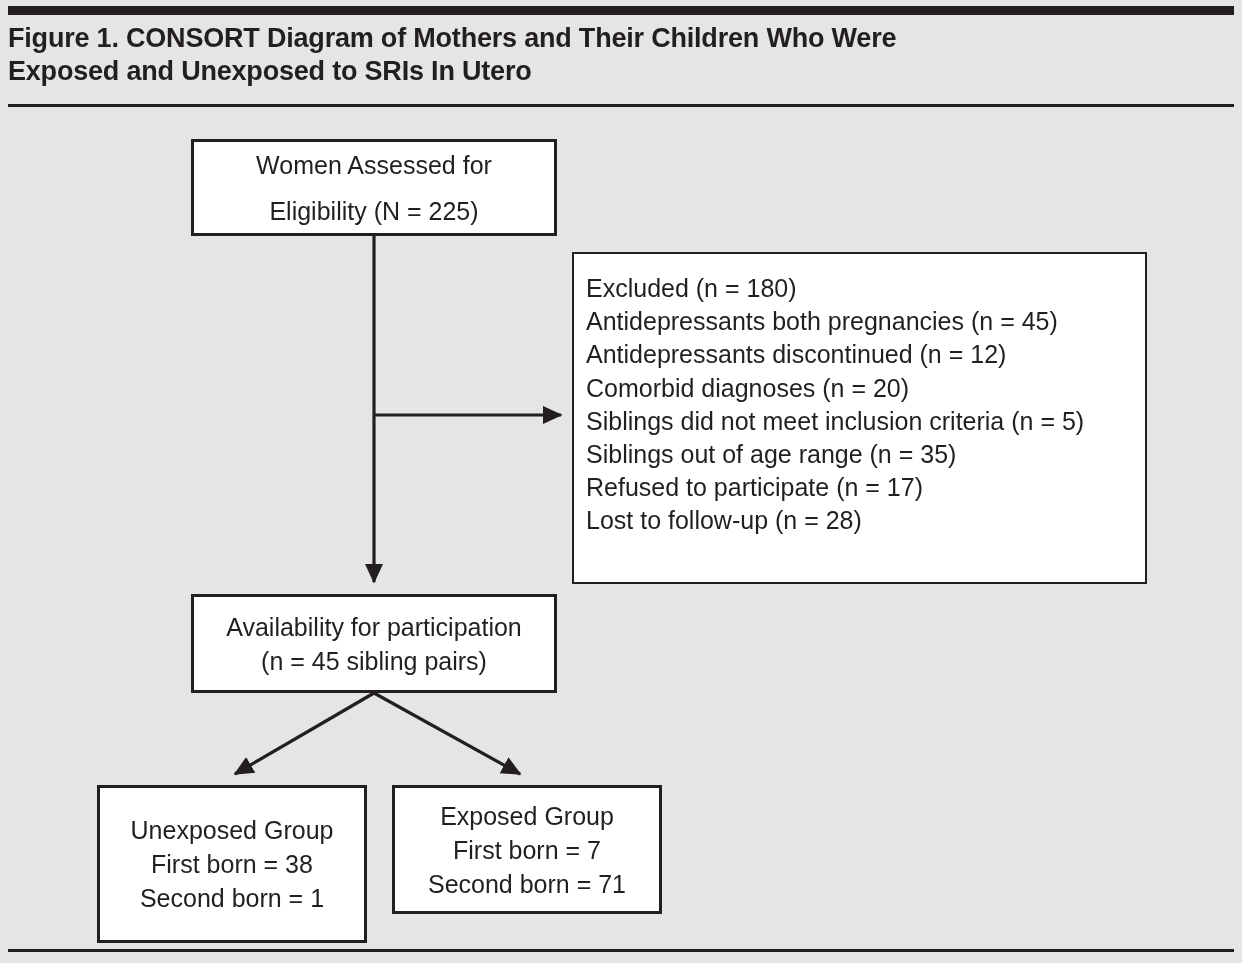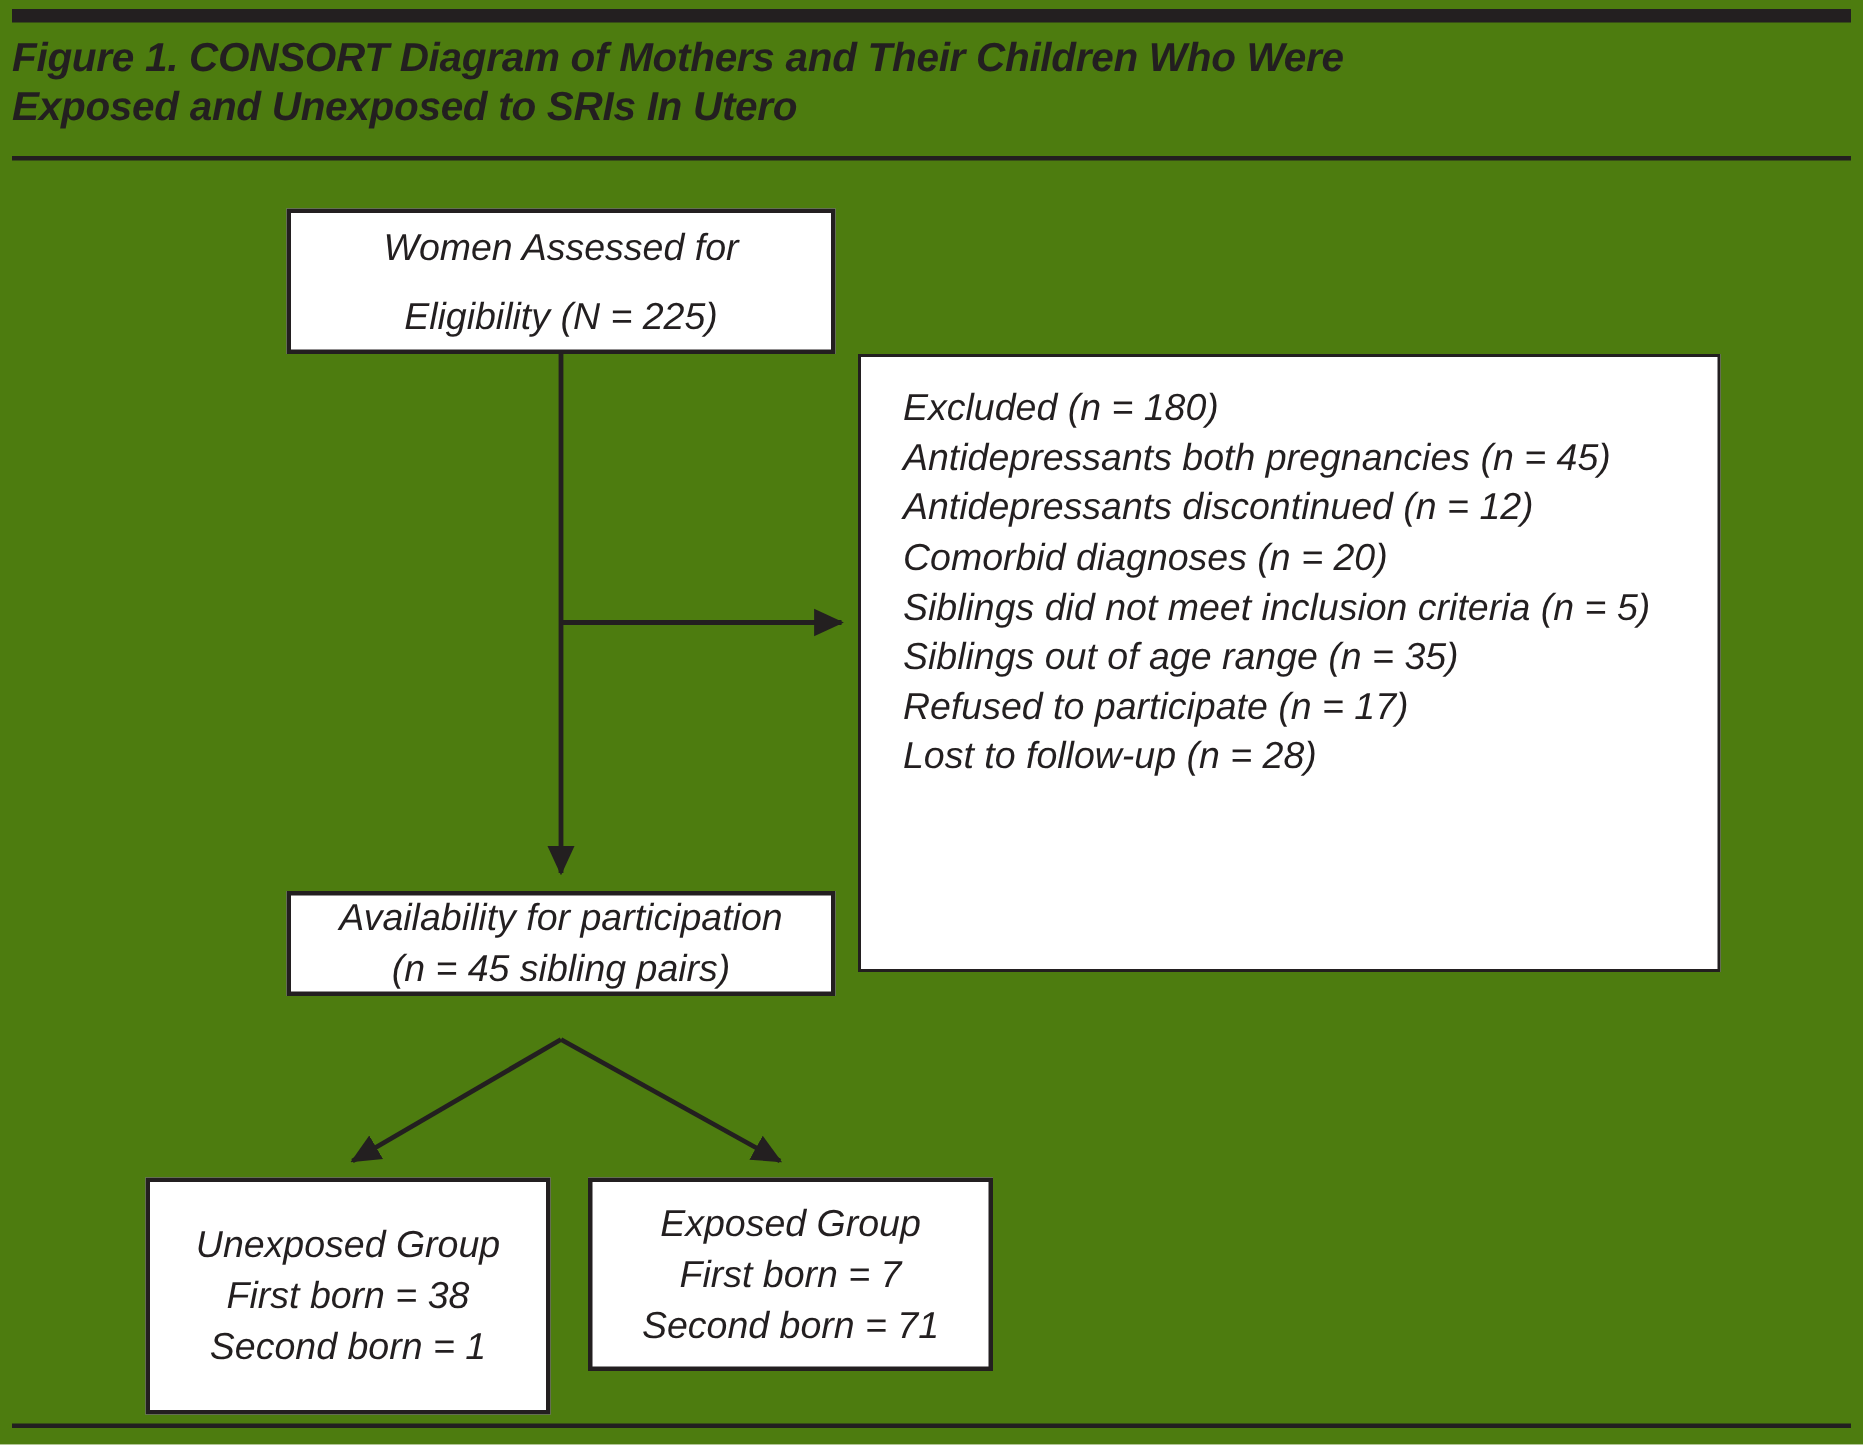--- a/index.html
+++ b/index.html
@@ -11,22 +11,21 @@
   body {
     font-family: "Liberation Sans", "DejaVu Sans", sans-serif;
     color: #231f20;
     -webkit-font-smoothing: antialiased;
   }
   #figure-root {
     position: relative;
     width: 1242px;
     height: 963px;
     overflow: hidden;
-    background: #4d7c0f;
-    font-style: italic;
+    background: #e5e5e5;
   }
 
   
   .rule-thick {
     position: absolute;
     left: 8px;
     top: 6px;
     width: 1226px;
     height: 9px;
     background: #231f20;
@@ -106,43 +105,43 @@
     left: 191px;
     top: 139px;
     width: 366px;
     height: 97px;
     gap: 12px;
   }
   #node-availability {
     left: 191px;
     top: 594px;
     width: 366px;
-    height: 70px;
+    height: 99px;
   }
   #node-unexposed {
     left: 97px;
     top: 785px;
     width: 270px;
     height: 158px;
   }
   #node-exposed {
     left: 392px;
     top: 785px;
     width: 270px;
     height: 129px;
   }
 
   #node-excluded {
     left: 572px;
-    top: 236px;
+    top: 252px;
     width: 575px;
-    height: 412px;
+    height: 332px;
     border-width: 2px;
     display: block;
-    padding: 18px 0 0 28px;
+    padding: 18px 0 0 12px;
     text-align: left;
     align-items: flex-start;
     justify-content: flex-start;
   }
   #node-excluded .nline {
     text-align: left;
     font-size: 25px;
     line-height: 33.2px;
   }
 </style>

